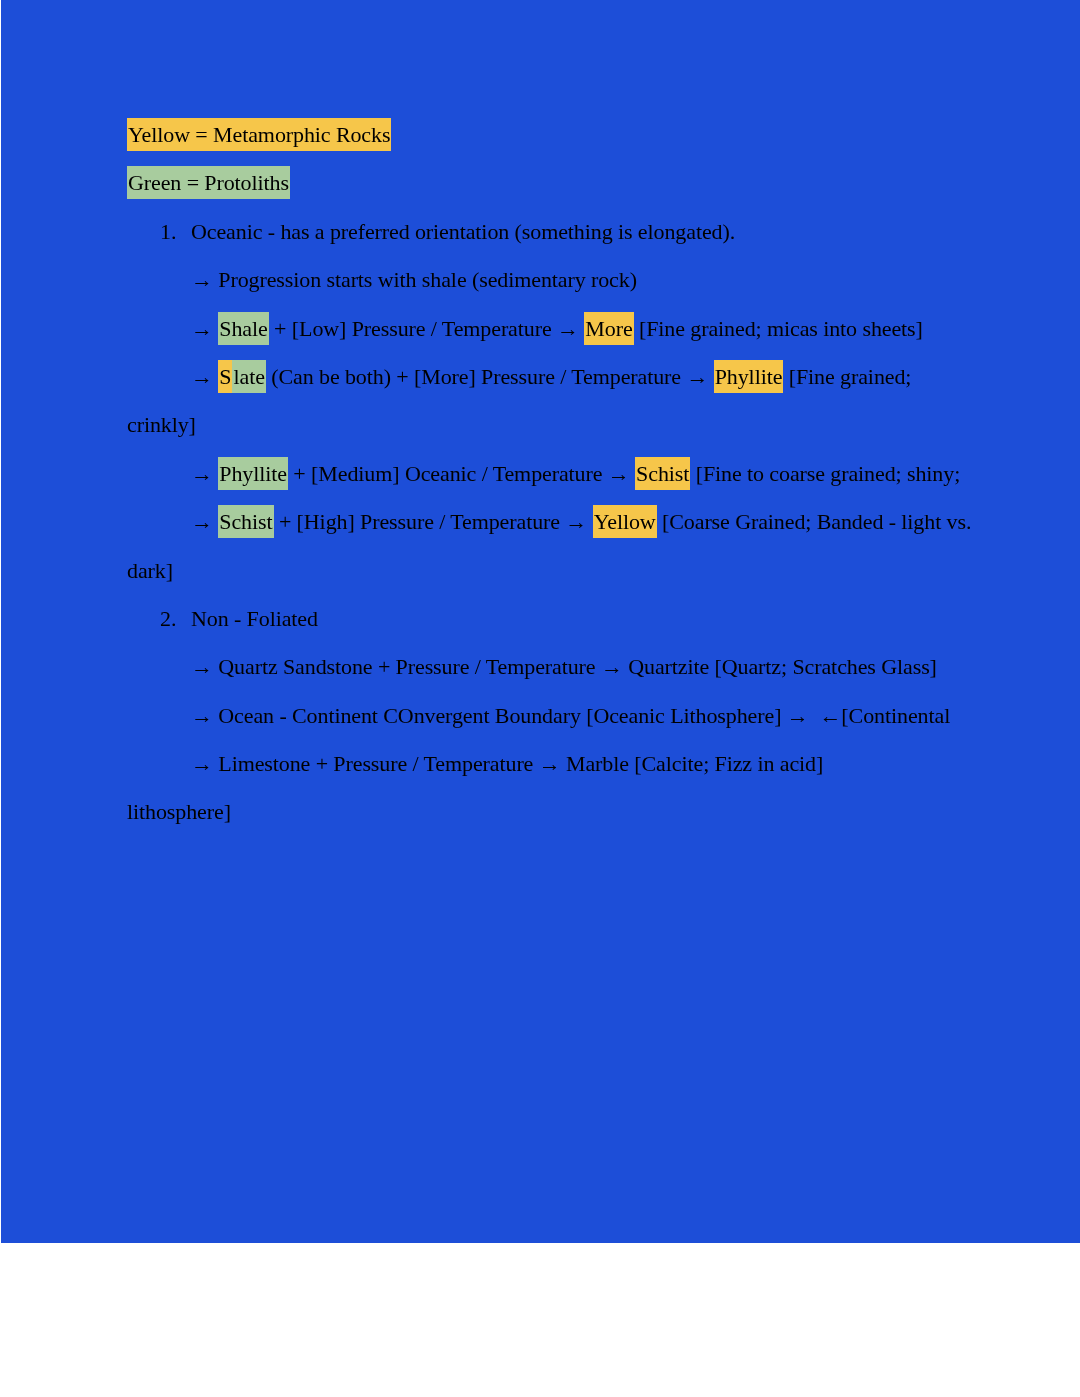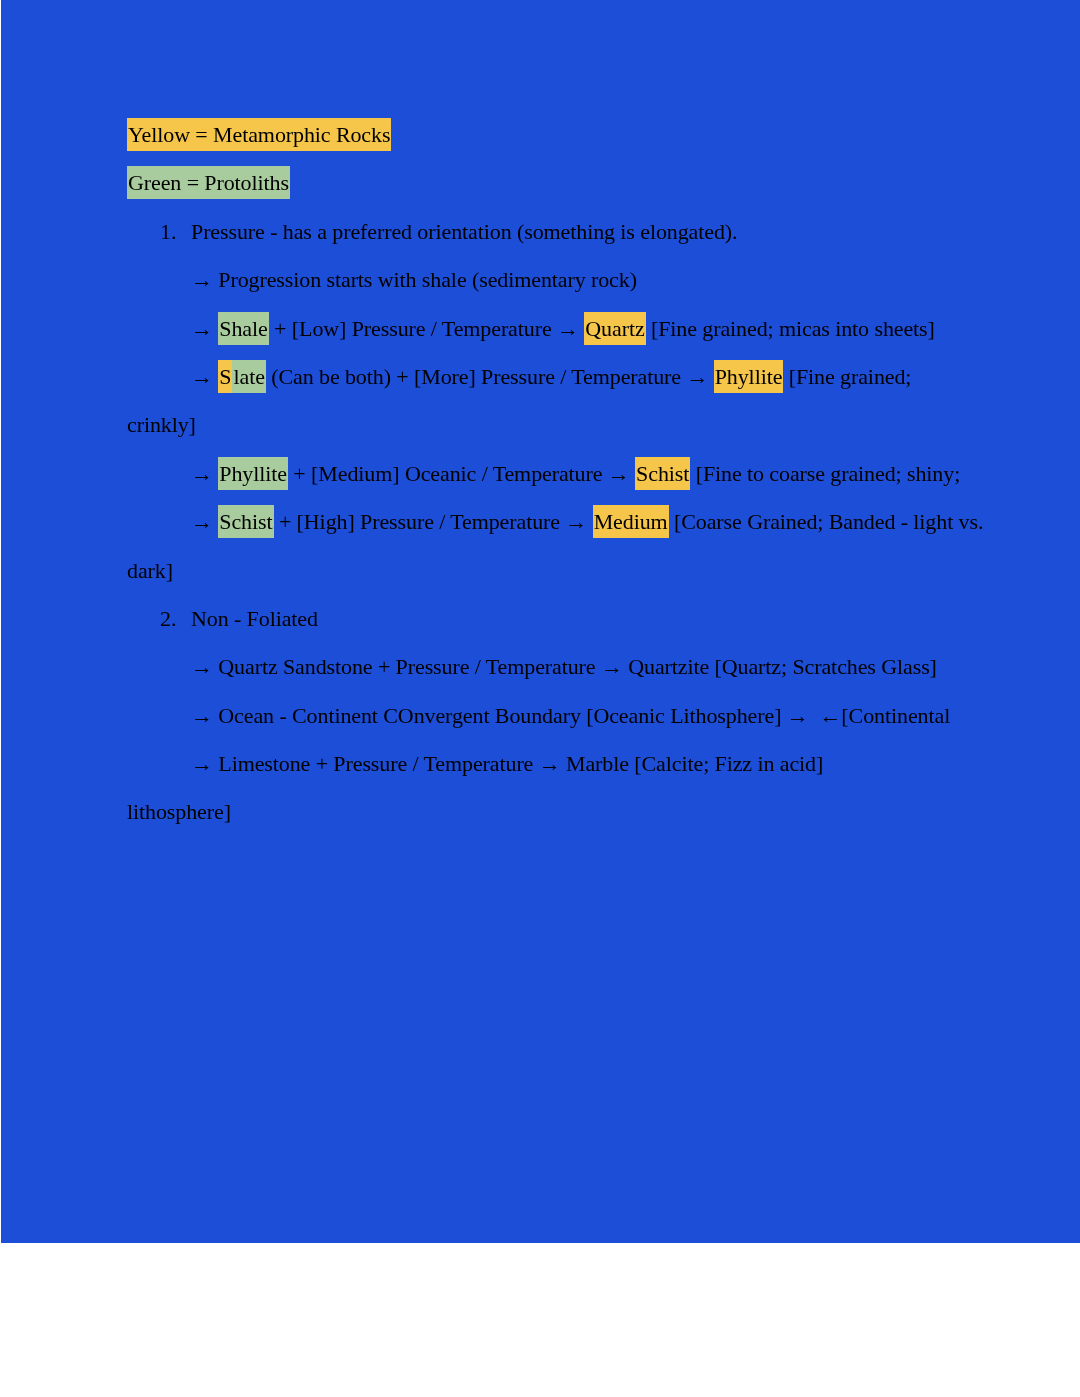--- a/index.html
+++ b/index.html
@@ -50,27 +50,27 @@
     padding: 4px 1px;
   }
 </style>
 </head>
 <body style="background: rgb(255, 255, 255);">
 
 <div class="page">
   <div class="doc" id="doc" style="color: rgb(0, 0, 0);">
       <div class="line flush"><span class="hl" style="background-color: rgb(246, 198, 74);">Yellow = Metamorphic Rocks</span></div>
       <div class="line flush"><span class="hl" style="background-color: rgb(168, 204, 158);">Green = Protoliths</span></div>
-      <div class="line list"><span class="marker">1.</span><span>Pressure - has a preferred orientation (something is elongated).</span></div>
+      <div class="line list"><span class="marker">1.</span><span>Oceanic - has a preferred orientation (something is elongated).</span></div>
       <div class="line arrow"><span>→ Progression starts with shale (sedimentary rock)</span></div>
-      <div class="line arrow"><span>→ </span><span class="hl" style="background-color: rgb(168, 204, 158);">Shale</span><span> + [Low] Pressure / Temperature → </span><span class="hl" style="background-color: rgb(246, 198, 74);">Quartz</span><span> [Fine grained; micas into sheets]</span></div>
+      <div class="line arrow"><span>→ </span><span class="hl" style="background-color: rgb(168, 204, 158);">Shale</span><span> + [Low] Pressure / Temperature → </span><span class="hl" style="background-color: rgb(246, 198, 74);">More</span><span> [Fine grained; micas into sheets]</span></div>
       <div class="line arrow"><span>→ </span><span class="hl" style="background-color: rgb(246, 198, 74);">S</span><span class="hl" style="background-color: rgb(168, 204, 158);">late</span><span> (Can be both) + [More] Pressure / Temperature → </span><span class="hl" style="background-color: rgb(246, 198, 74);">Phyllite</span><span> [Fine grained;</span></div>
       <div class="line flush"><span>crinkly]</span></div>
       <div class="line arrow"><span>→ </span><span class="hl" style="background-color: rgb(168, 204, 158);">Phyllite</span><span> + [Medium] Oceanic / Temperature → </span><span class="hl" style="background-color: rgb(246, 198, 74);">Schist</span><span> [Fine to coarse grained; shiny;</span></div>
-      <div class="line arrow"><span>→ </span><span class="hl" style="background-color: rgb(168, 204, 158);">Schist</span><span> + [High] Pressure / Temperature → </span><span class="hl" style="background-color: rgb(246, 198, 74);">Medium</span><span> [Coarse Grained; Banded - light vs.</span></div>
+      <div class="line arrow"><span>→ </span><span class="hl" style="background-color: rgb(168, 204, 158);">Schist</span><span> + [High] Pressure / Temperature → </span><span class="hl" style="background-color: rgb(246, 198, 74);">Yellow</span><span> [Coarse Grained; Banded - light vs.</span></div>
       <div class="line flush"><span>dark]</span></div>
       <div class="line list"><span class="marker">2.</span><span>Non - Foliated</span></div>
       <div class="line arrow"><span>→ Quartz Sandstone + Pressure / Temperature → Quartzite [Quartz; Scratches Glass]</span></div>
       <div class="line arrow"><span>→ Ocean - Continent COnvergent Boundary [Oceanic Lithosphere] →  ←[Continental</span></div>
       <div class="line arrow"><span>→ Limestone + Pressure / Temperature → Marble [Calcite; Fizz in acid]</span></div>
       <div class="line flush"><span>lithosphere]</span></div>
     </div>
 </div>
 
 </body></html>

